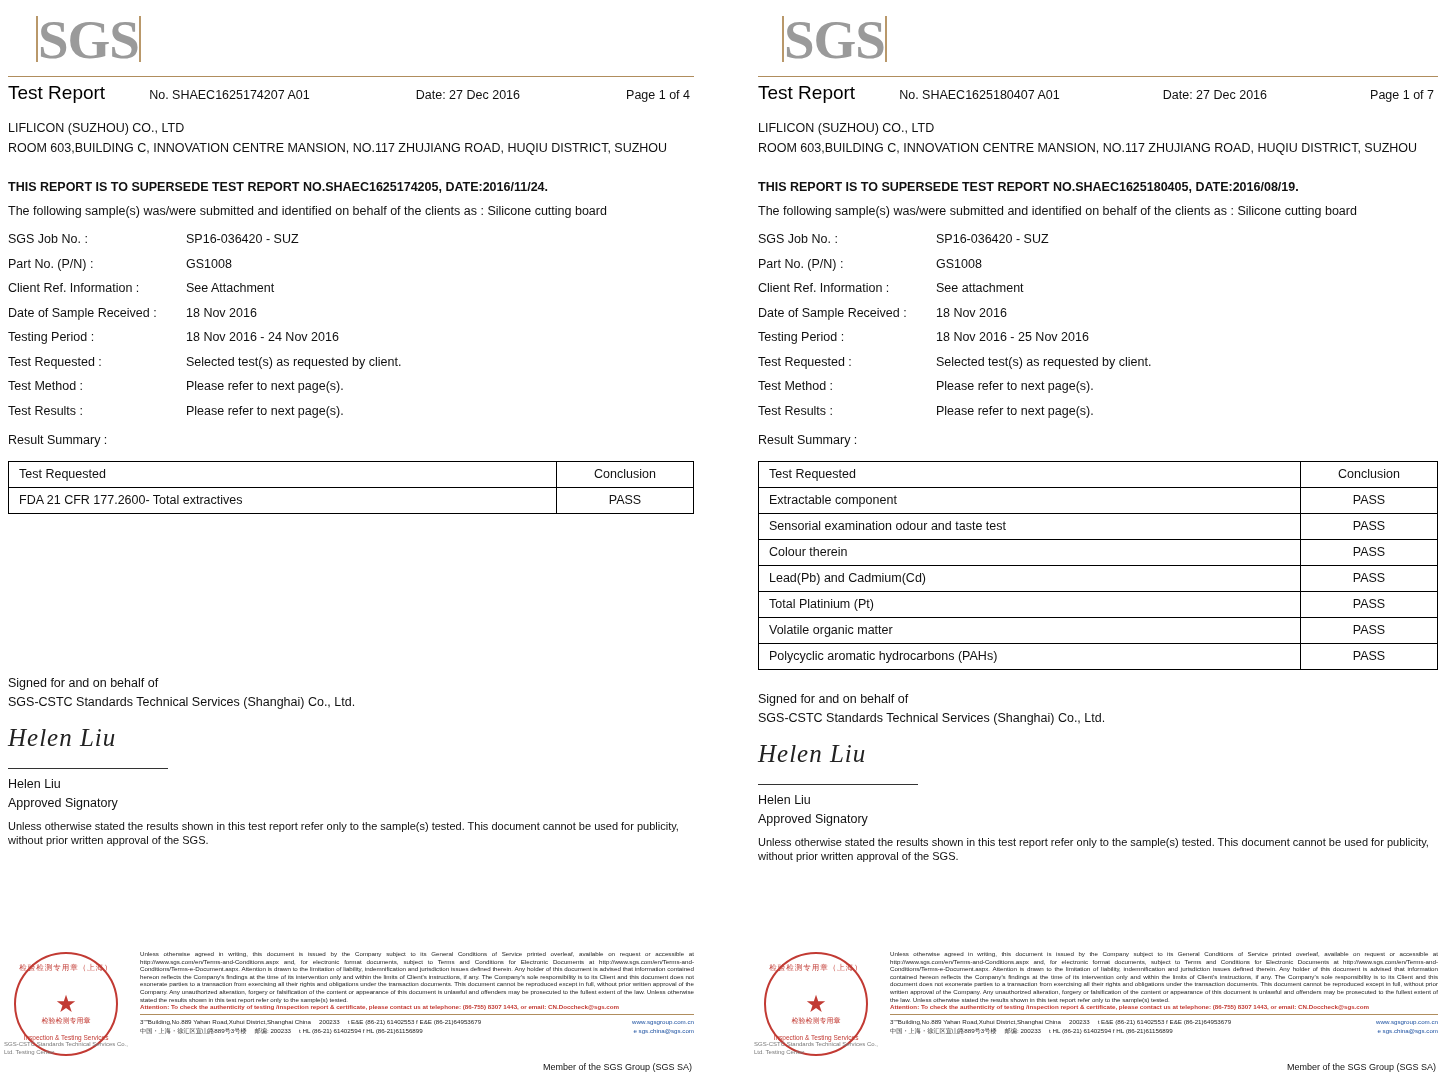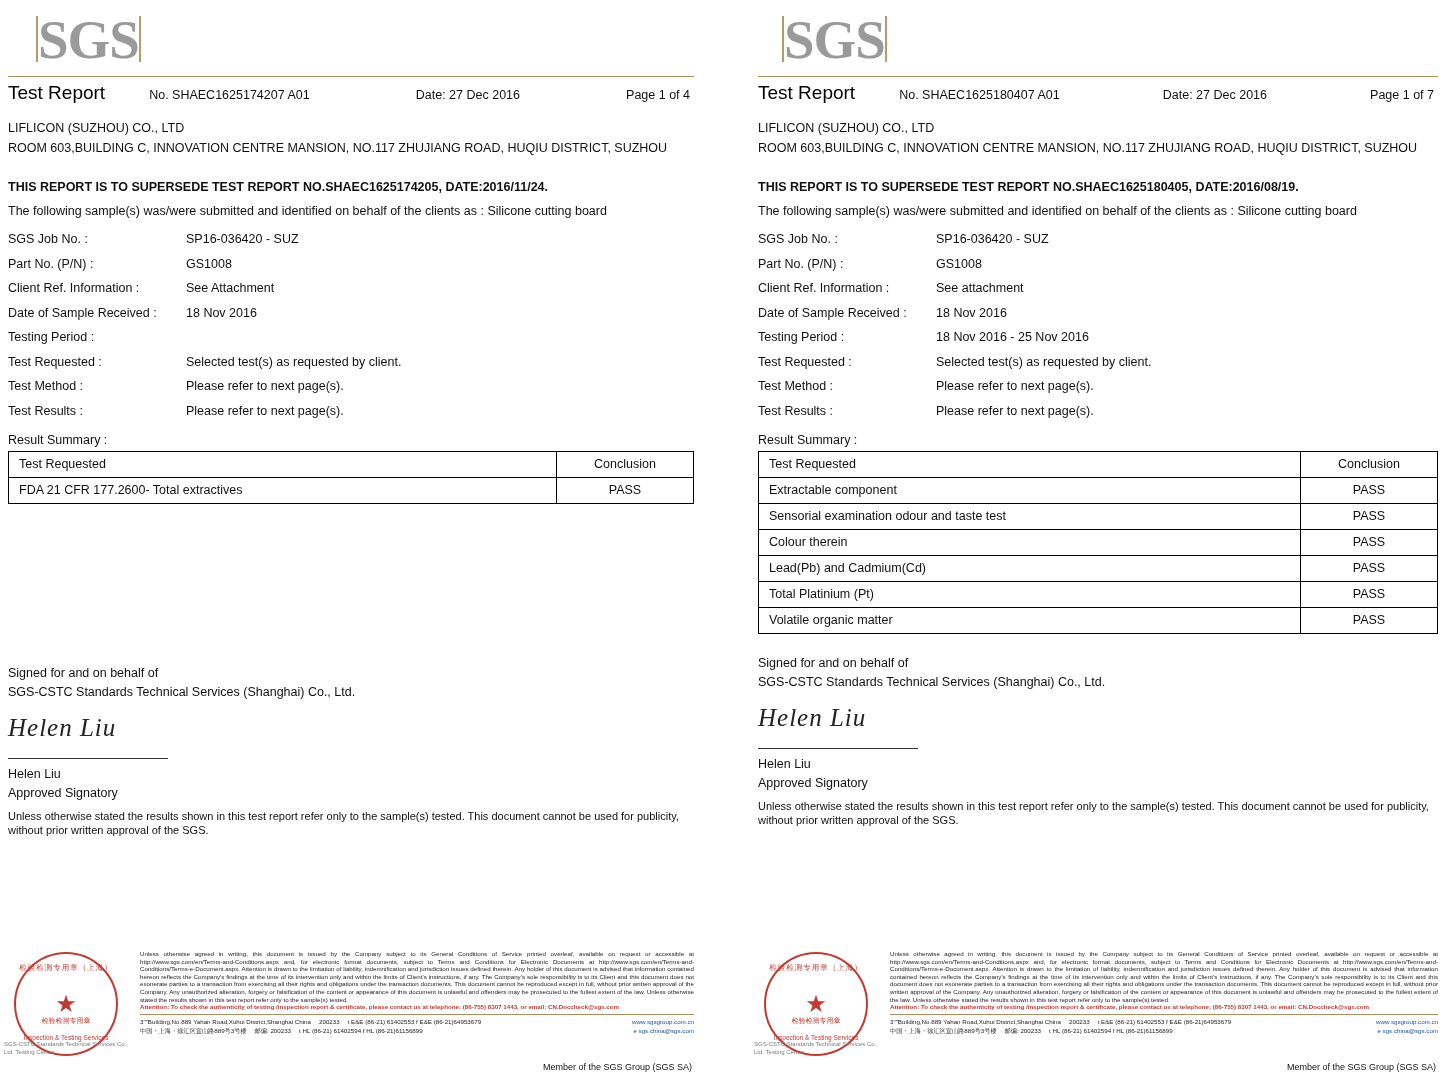--- a/index.html
+++ b/index.html
@@ -113,21 +113,21 @@
   .info-label { width: 178px; flex: 0 0 178px; }
   .info-value { flex: 1; }
 
   .result-summary {
     margin-top: 10px;
     font-size: 12.5px;
   }
 
   
   table.summary {
-    margin-top: 4px;
+    margin-top: 14px;
     border-collapse: collapse;
     width: 100%;
     font-size: 12.5px;
   }
   table.summary th, table.summary td {
     border: 1px solid #000;
     padding: 4px 6px 5px 10px;
     text-align: left;
     font-weight: normal;
     height: 16px;
@@ -301,20 +301,21 @@
       <div class="info-row">
         <div class="info-label">Client Ref. Information :</div>
         <div class="info-value">See Attachment</div>
       </div>
       <div class="info-row">
         <div class="info-label">Date of Sample Received :</div>
         <div class="info-value">18 Nov 2016</div>
       </div>
       <div class="info-row">
         <div class="info-label">Testing Period :</div>
+        <div class="info-value">18 Nov 2016 - 24 Nov 2016</div>
       </div>
       <div class="info-row">
         <div class="info-label">Test Requested :</div>
         <div class="info-value">Selected test(s) as requested by client.</div>
       </div>
       <div class="info-row">
         <div class="info-label">Test Method :</div>
         <div class="info-value">Please refer to next page(s).</div>
       </div>
       <div class="info-row">
@@ -468,20 +469,24 @@
         <td class="concl">PASS</td>
       </tr>
       <tr>
         <td>Total Platinium (Pt)</td>
         <td class="concl">PASS</td>
       </tr>
       <tr>
         <td>Volatile organic matter</td>
         <td class="concl">PASS</td>
       </tr>
+      <tr>
+        <td>Polycyclic aromatic hydrocarbons (PAHs)</td>
+        <td class="concl">PASS</td>
+      </tr>
     </tbody>
       </table>
 
     <div style="height:20px"></div>
 
     <div class="signed">
       <div>Signed for and on behalf of</div>
       <div>SGS-CSTC Standards Technical Services (Shanghai) Co., Ltd.</div>
     </div>
 

